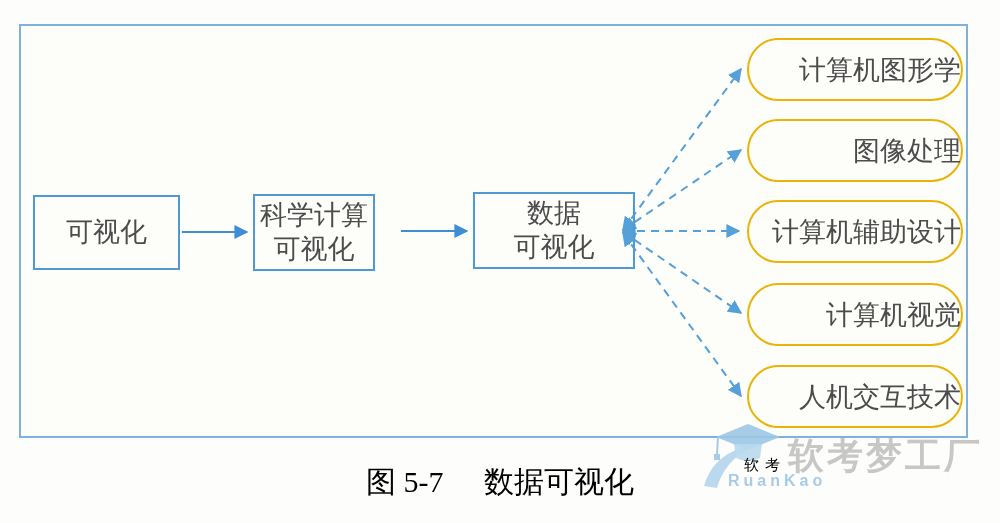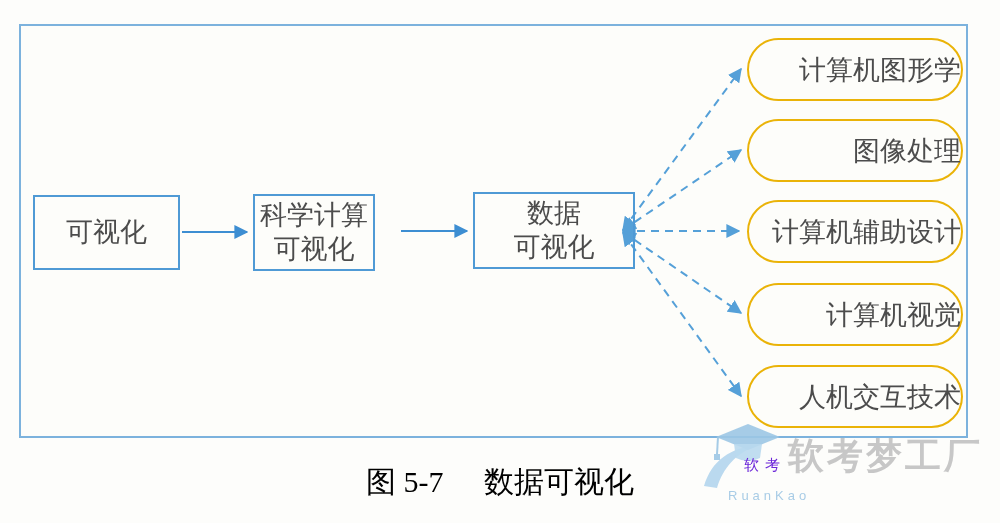--- a/index.html
+++ b/index.html
@@ -40,26 +40,26 @@
   .caption .caption-title { margin-left:1.1em; }
   .watermark { position:absolute; left:698px; top:416px; width:300px; height:100px; }
   .wm-brand {
     position:absolute; left:90px; top:16px;
     font-family:"Liberation Sans", sans-serif; font-weight:700;
     font-size:36px; letter-spacing:3px; color:#c7c7c7; white-space:nowrap;text-align:center;
   }
   .wm-logo-cn {
     position:absolute; left:46px; top:40px;
     font-family:"Liberation Sans", sans-serif;
-    font-size:15px; letter-spacing:6px; color:#6d28d9; white-space:nowrap;
+    font-size:15px; letter-spacing:6px; color:#000000; white-space:nowrap;
   }
   .wm-logo-en {
-    position:absolute; left:30px; top:72px;
+    position:absolute; left:30px; top:56px;
     font-family:"Liberation Sans", sans-serif;
-    font-size:13px; letter-spacing:4px; color:#a8cce6; white-space:nowrap;
+    font-size:16px; letter-spacing:4px; color:#a8cce6; white-space:nowrap;font-weight:bold;
   }
   .cap-svg { position:absolute; left:0; top:0; }
 </style>
 </head>
 <body>
 
 <div class="frame"></div>
 
 <svg class="arrows" viewBox="0 0 1000 523" xmlns="http://www.w3.org/2000/svg">
   <defs>

